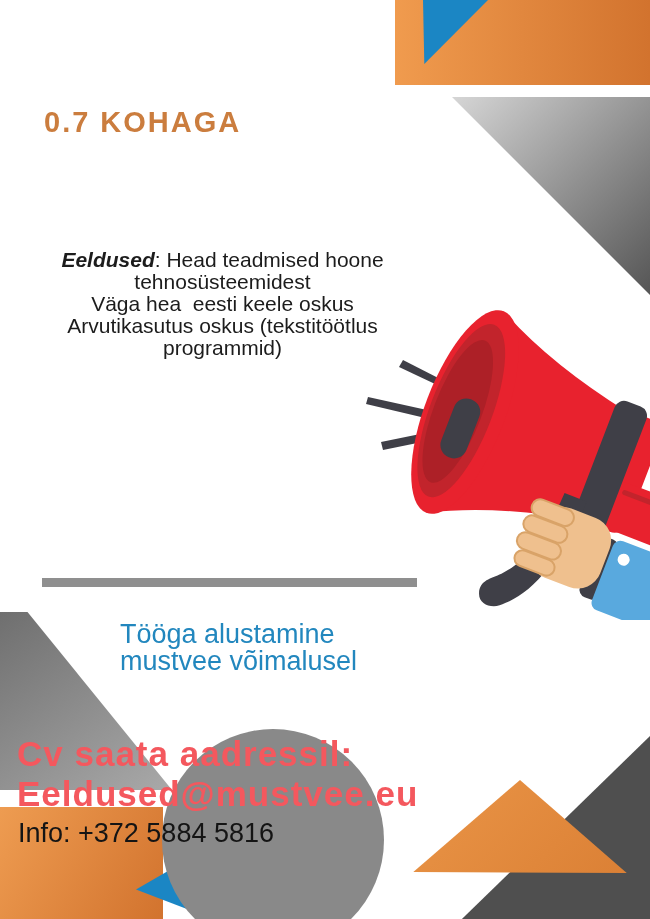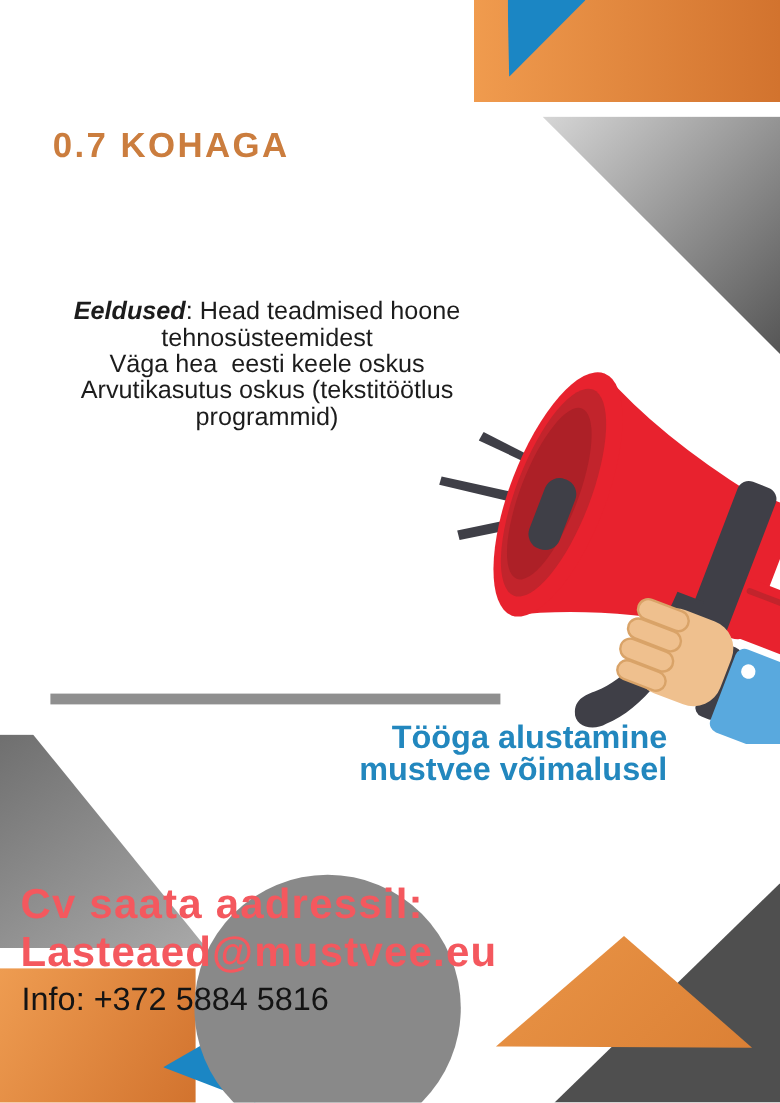--- a/index.html
+++ b/index.html
@@ -26,22 +26,22 @@
 
   
   .para { position:absolute; text-align:center; color:#1c1c1c;
     font-size:21px; line-height:22px; white-space:pre-wrap; }
   .para .plabel { font-weight:bold; font-style:italic; }
   .req { left:5px; top:206px; width:435px;margin-top:43px; }
   .job { left:28px; top:359px; width:345px; }
 
   .divider { left:42px; top:578px; width:375px; height:9px; background:#8F8F8F; }
 
-  .start-note { position:absolute; left:120px; top:601px; width:436px;
-    text-align:right; color:#2287BE; font-weight:bold;
+  .start-note { position:absolute; left:120px; top:621px; width:436px;
+    text-align:left; color:#2287BE; font-weight:normal;
     font-size:27px; line-height:27px; }
 
   
   .left-gray-tri { left:0; top:612px; width:172px; height:178px;
     background:linear-gradient(145deg,#6F6F6F 0%, #A9A9A9 100%);
     clip-path:polygon(0 0,16% 0,100% 100%,0 100%); }
   .orange-band { left:0; top:807px; width:163px; height:112px;
     background:linear-gradient(120deg,#EE9C51 0%, #D2732E 100%); }
   .blue-wedge { left:136px; top:845px; width:77px; height:74px;
     background:#1B86C4; clip-path:polygon(0 60%,100% 0,100% 100%); z-index:2; }
@@ -127,16 +127,16 @@
       <g fill="#EFC08E" stroke="#D9A368" stroke-width="2">
         <rect x="96" y="54" width="44" height="17" rx="8.5"></rect>
         <rect x="94" y="72" width="46" height="17" rx="8.5"></rect>
         <rect x="94" y="90" width="46" height="17" rx="8.5"></rect>
         <rect x="98" y="108" width="42" height="16" rx="8"></rect>
       </g>
     </g>
   </svg>
 
   <div class="cv-text">Cv saata aadressil:
-Lasteaed@mustvee.eu</div>
+Eeldused@mustvee.eu</div>
   <div class="info-text">Info: +372 5884 5816</div>
 
 </div>
 
 </body></html>

